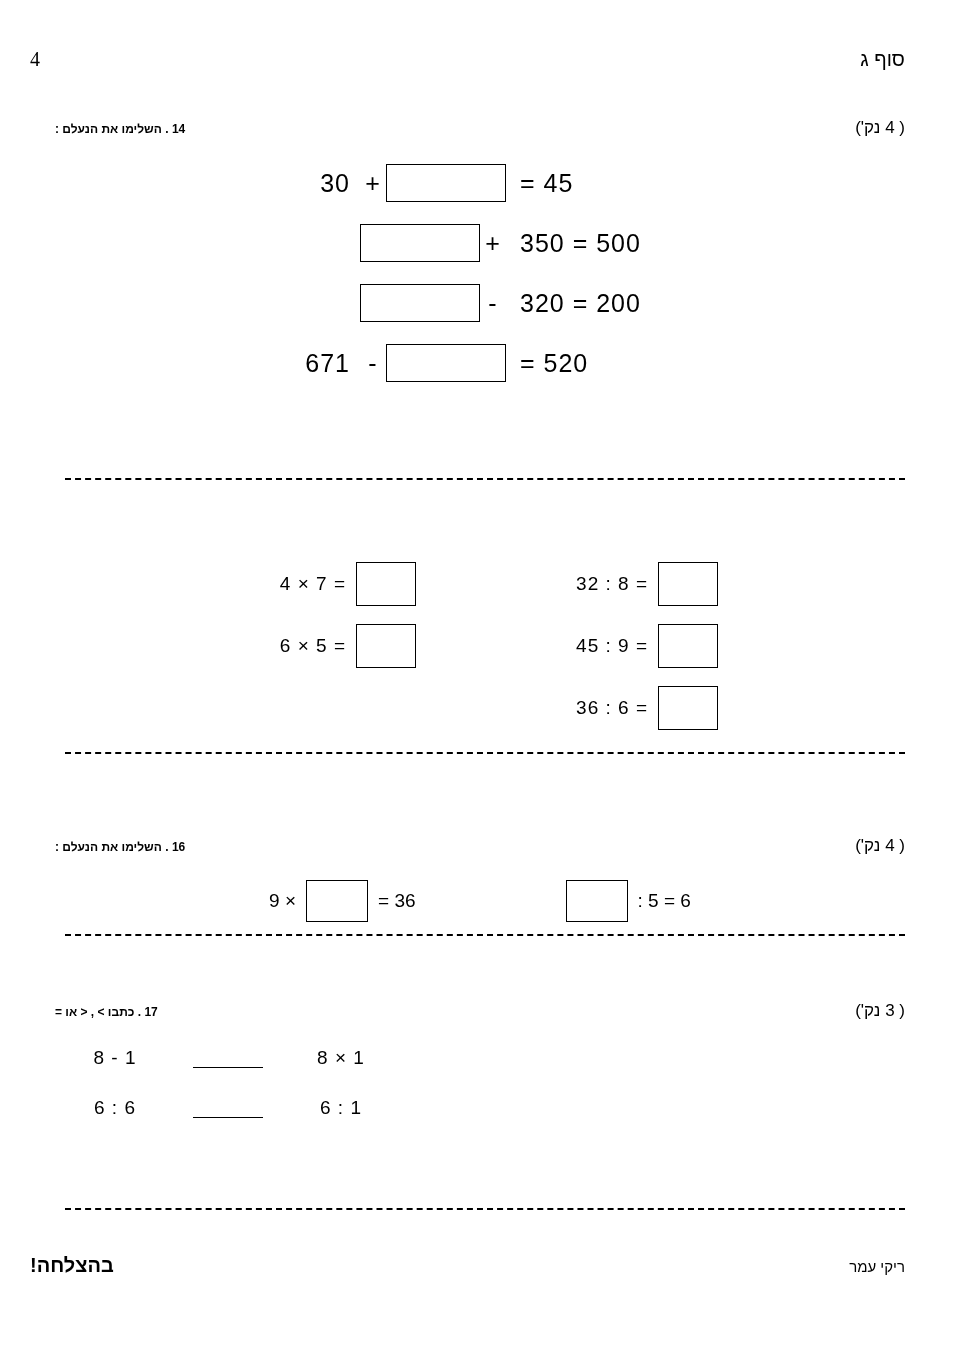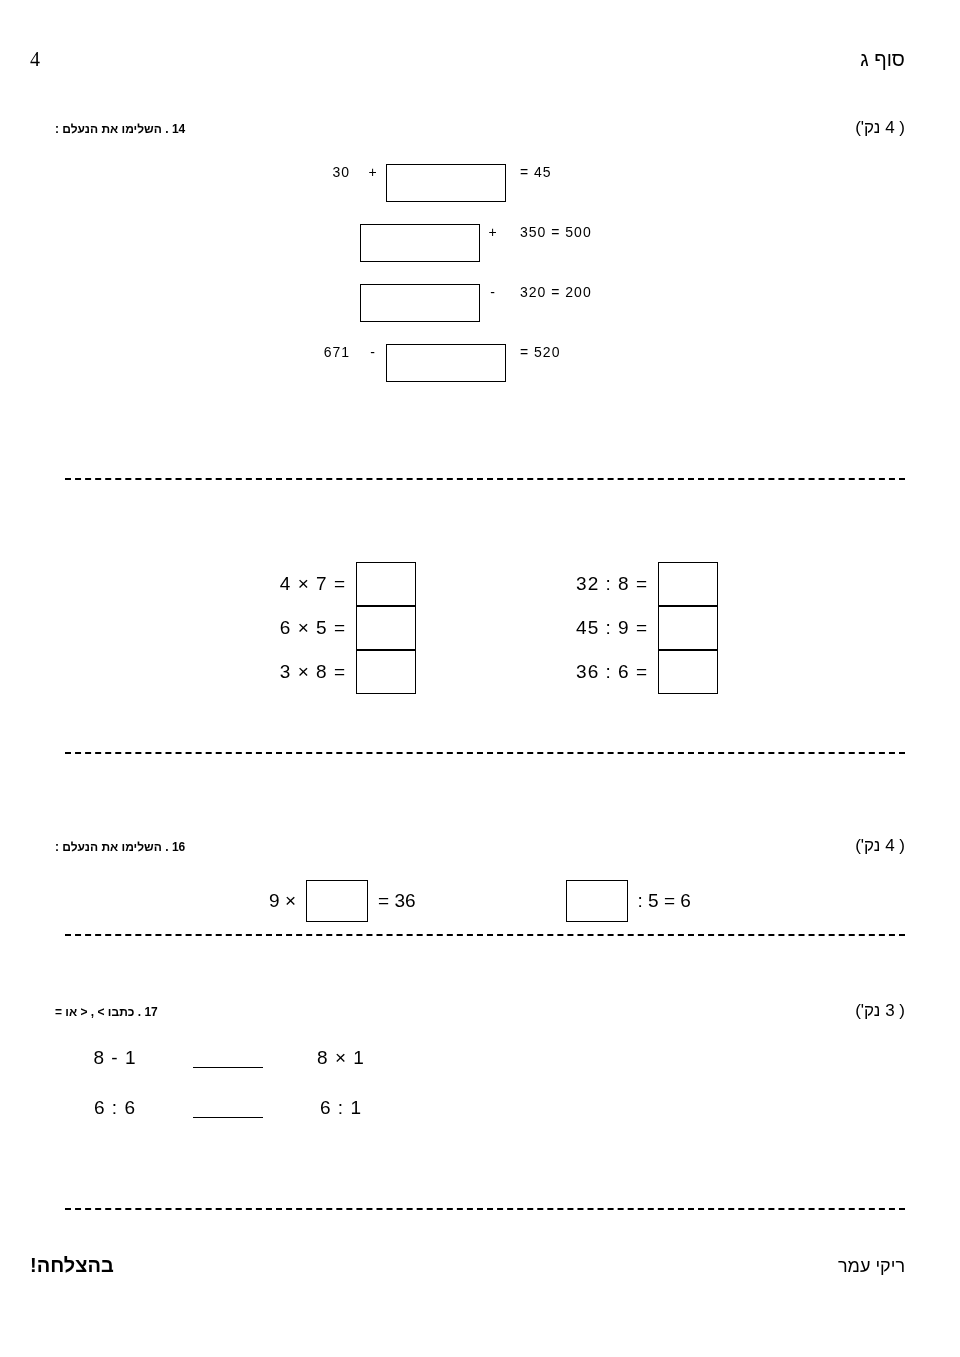--- a/index.html
+++ b/index.html
@@ -77,23 +77,23 @@
   .box-wide { width: 118px; height: 36px; }
   .box-sm   { width: 58px;  height: 42px; }
   .box-med  { width: 60px;  height: 40px; }
 
   
   .eqlist14 {
     margin-top: 26px;
   }
   .eq14 {
     display: flex;
-    align-items: flex-start;
+    align-items: center;
     justify-content: center;
-    font-size: 14px;
+    font-size: 25px;
     letter-spacing: 1px;
     margin-bottom: 22px;
   }
   .eq14 .cellL { width: 100px; text-align: right; padding-right: 10px; }
   .eq14 .op    { width: 26px;  text-align: center; }
   .eq14 .cellR { width: 190px; text-align: left;  padding-left: 14px; }
 
   
   .divider {
     position: absolute;
@@ -104,21 +104,21 @@
   }
 
   
   .grid15 {
     margin-top: 22px;
     display: flex;
     flex-direction: row-reverse;
     justify-content: center;
     gap: 128px;
   }
-  .col15 { display: flex; flex-direction: column; }
+  .col15 { display: flex; flex-direction: column; gap: 18px; }
   .row15 {
     display: flex;
     align-items: center;
     gap: 10px;
     font-size: 19px;
     letter-spacing: 1px;
   }
   .row15 .terms { min-width: 104px; text-align: right; }
 
   
@@ -160,21 +160,21 @@
     align-items: baseline;
     justify-content: space-between;
     direction: rtl;
   }
   .footer-left {
     font-size: 20px;
     font-weight: bold;
     direction: rtl;
   }
   .footer-right {
-    font-size: 18px;
+    font-size: 15px;
     direction: rtl;
   }
 </style>
 </head>
 <body>
 
 <div class="page">
 
   <div class="page-header">
     <div class="page-number">4</div>
@@ -242,24 +242,20 @@
 
       <div class="col15">
         <div class="row15">
           <div class="terms">4  ×  7  =</div>
           <div class="ansbox box-sm"></div>
         </div>
         <div class="row15">
           <div class="terms">6  ×  5  =</div>
           <div class="ansbox box-sm"></div>
         </div>
-        <div class="row15">
-          <div class="terms">3  ×  8  =</div>
-          <div class="ansbox box-sm"></div>
-        </div>
       </div>
     </div>
   </div>
 
   <div class="divider" style="top:752px;"></div>
 
   <div class="section" style="top:828px;">
     <div class="section-head">
       <div class="section-title">16 . השלימו את הנעלם :</div>
       <div class="section-points">( 4 נק')</div>

